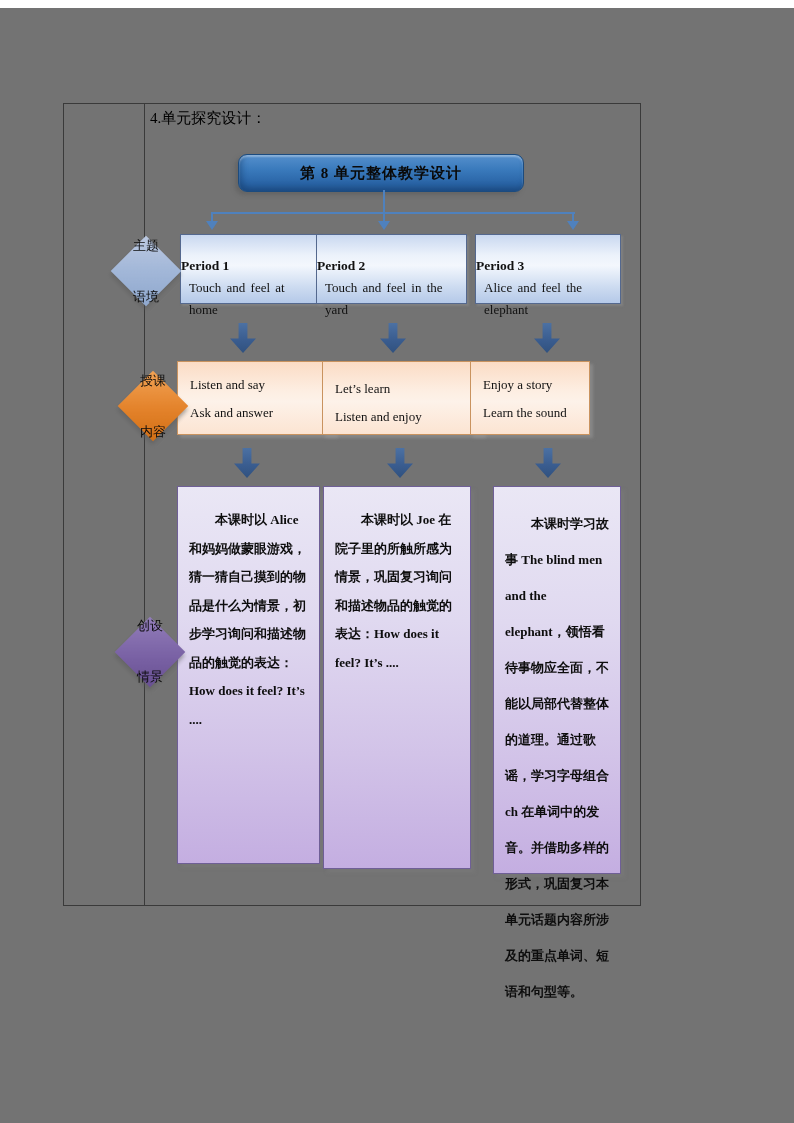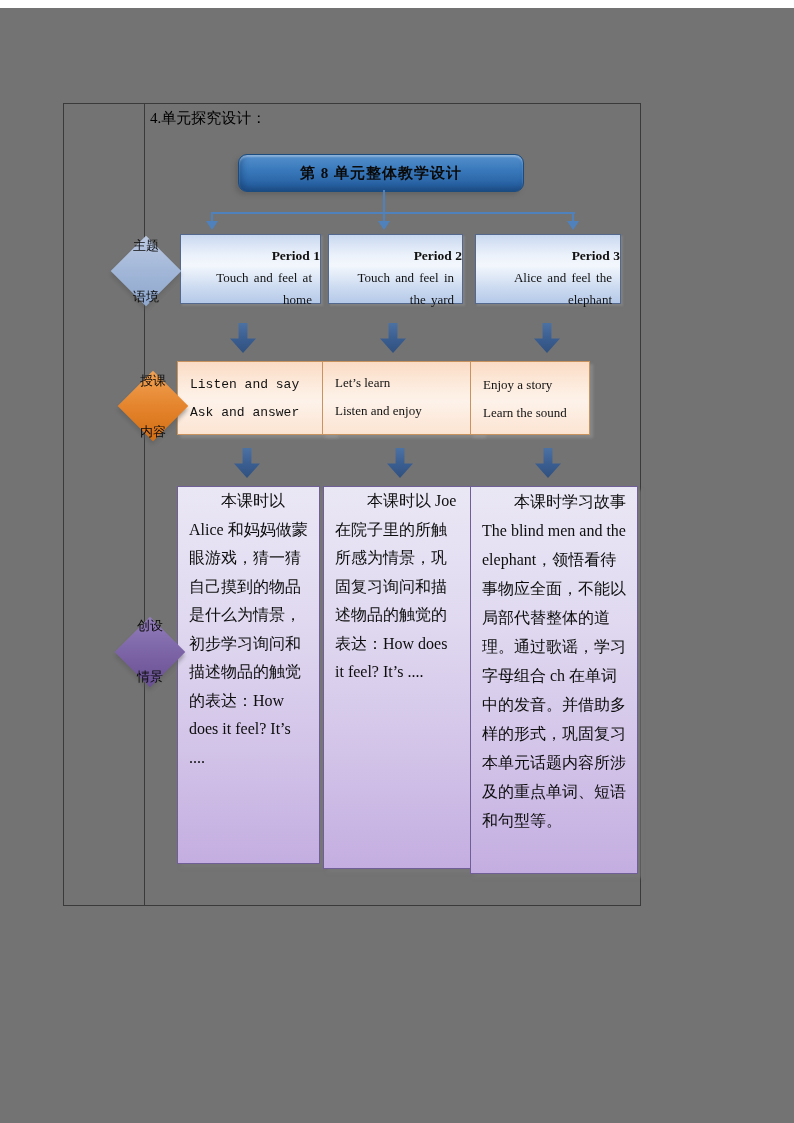--- a/index.html
+++ b/index.html
@@ -24,21 +24,21 @@
     position:absolute;width:0;height:0;
     border-left:6px solid transparent;border-right:6px solid transparent;
     border-top:9px solid #4f81bd;
   }
   
   .period-box{
     position:absolute;top:226px;height:70px;box-sizing:border-box;
     border:1px solid #54688e;
     background:linear-gradient(180deg,#c9d8f0 0%,#ecf2fb 30%,#f3f7fd 45%,#cbdaf0 78%,#b5c9e8 100%);
     box-shadow:2px 2px 2px rgba(140,140,140,.55);
-    text-align:right;font-size:13px;line-height:22px;padding-top:10px;
+    text-align:left;font-size:13px;line-height:22px;padding-top:20px;
   }
   .period-title{font-weight:bold;font-size:13.5px;}
   .period-topic{padding:0 8px;word-spacing:2px;}
   
   .flow-arrow{
     position:absolute;width:26px;height:30px;
     background:linear-gradient(180deg,#4c71a3 0%,#3a5d90 55%,#30517f 100%);
     clip-path:polygon(33% 0%,67% 0%,67% 52%,100% 52%,50% 100%,0% 52%,33% 52%);
     filter:drop-shadow(2px 2px 2px rgba(70,70,70,.55));
   }
@@ -49,22 +49,22 @@
     background:linear-gradient(180deg,#fbdcc5 0%,#fdeee2 40%,#fdf2e9 55%,#fce4d2 100%);
     box-shadow:3px 3px 3px rgba(150,150,150,.6);
     font-size:13px;line-height:28px;padding:9px 0 0 12px;
   }
   
   .desc-box{
     position:absolute;top:478px;box-sizing:border-box;
     border:1px solid #6f5f96;
     background:linear-gradient(180deg,#eae7f5 0%,#e0d9f0 35%,#d2c3e8 70%,#c4aee1 100%);
     box-shadow:4px 4px 3px rgba(120,120,120,.65);
-    font-size:16px;line-height:28.5px;padding:0 10px 0 11px;
-    text-indent:2em;color:#0d0d0d;
+    font-size:13px;line-height:28.5px;padding:19px 10px 0 11px;
+    text-indent:2em;color:#0d0d0d;font-weight:bold;
   }
   
   .stage{position:absolute;width:70px;height:70px;z-index:5;}
   .stage .shape{
     position:absolute;left:10px;top:10px;width:50px;height:50px;
     transform:rotate(45deg);
     filter:drop-shadow(2px 3px 2px rgba(90,90,90,.55));
   }
   .stage .txt{
     position:absolute;inset:0;display:flex;flex-direction:column;
@@ -98,57 +98,57 @@
   <div class="conn" style="left:383px;top:204px;width:2px;height:10px;"></div>
   <div class="conn" style="left:572px;top:204px;width:2px;height:10px;"></div>
   <div class="conn-head" style="left:206px;top:213px;"></div>
   <div class="conn-head" style="left:378px;top:213px;"></div>
   <div class="conn-head" style="left:567px;top:213px;"></div>
 
   <div class="period-box" style="left:180px;width:141px;">
     <div class="period-title">Period 1</div>
     <div class="period-topic">Touch and feel at home</div>
   </div>
-  <div class="period-box" style="left:328px;width:135px;">
+  <div class="period-box" style="left:316px;width:151px;">
     <div class="period-title">Period 2</div>
     <div class="period-topic">Touch and feel in the yard</div>
   </div>
   <div class="period-box" style="left:475px;width:146px;">
     <div class="period-title">Period 3</div>
     <div class="period-topic">Alice and feel the elephant</div>
   </div>
 
   <div class="flow-arrow" style="left:230px;top:315px;"></div>
   <div class="flow-arrow" style="left:380px;top:315px;"></div>
   <div class="flow-arrow" style="left:534px;top:315px;"></div>
 
-  <div class="content-box" style="left:177px;width:158px;font-family:Liberation Mono, monospace;">
+  <div class="content-box" style="left:177px;width:158px;">
     <div>Listen and say</div>
     <div>Ask and answer</div>
   </div>
-  <div class="content-box" style="left:322px;width:161px;padding-top:7px;">
+  <div class="content-box" style="left:322px;width:161px;padding-top:13px;">
     <div>Let’s learn</div>
     <div>Listen  and enjoy</div>
   </div>
   <div class="content-box" style="left:470px;width:120px;">
     <div>Enjoy  a story</div>
     <div>Learn the sound</div>
   </div>
 
   <div class="flow-arrow" style="left:234px;top:440px;"></div>
   <div class="flow-arrow" style="left:387px;top:440px;"></div>
   <div class="flow-arrow" style="left:535px;top:440px;"></div>
 
   <div class="desc-box" style="left:177px;width:143px;height:378px;">
     <span>本课时以 Alice 和妈妈做蒙眼游戏，猜一猜自己摸到的物品是什么为情景，初步学习询问和描述物品的触觉的表达：How does it feel? It’s ....</span>
   </div>
   <div class="desc-box" style="left:323px;width:148px;height:383px;">
     <span>本课时以 Joe 在院子里的所触所感为情景，巩固复习询问和描述物品的触觉的表达：How does it feel? It’s ....</span>
   </div>
-  <div class="desc-box" style="left:470px;width:168px;height:388px;line-height:29px;">
+  <div class="desc-box" style="left:493px;width:128px;height:388px;line-height:36px;">
     <span>本课时学习故事 The blind men and the elephant，领悟看待事物应全面，不能以局部代替整体的道理。通过歌谣，学习字母组合 ch 在单词中的发音。并借助多样的形式，巩固复习本单元话题内容所涉及的重点单词、短语和句型等。</span>
   </div>
 
   <div class="stage stage-theme" style="left:111px;top:228px;">
     <div class="shape"></div>
     <div class="txt">
       <span>主题</span>
       <span>语境</span>
     </div>
   </div>

